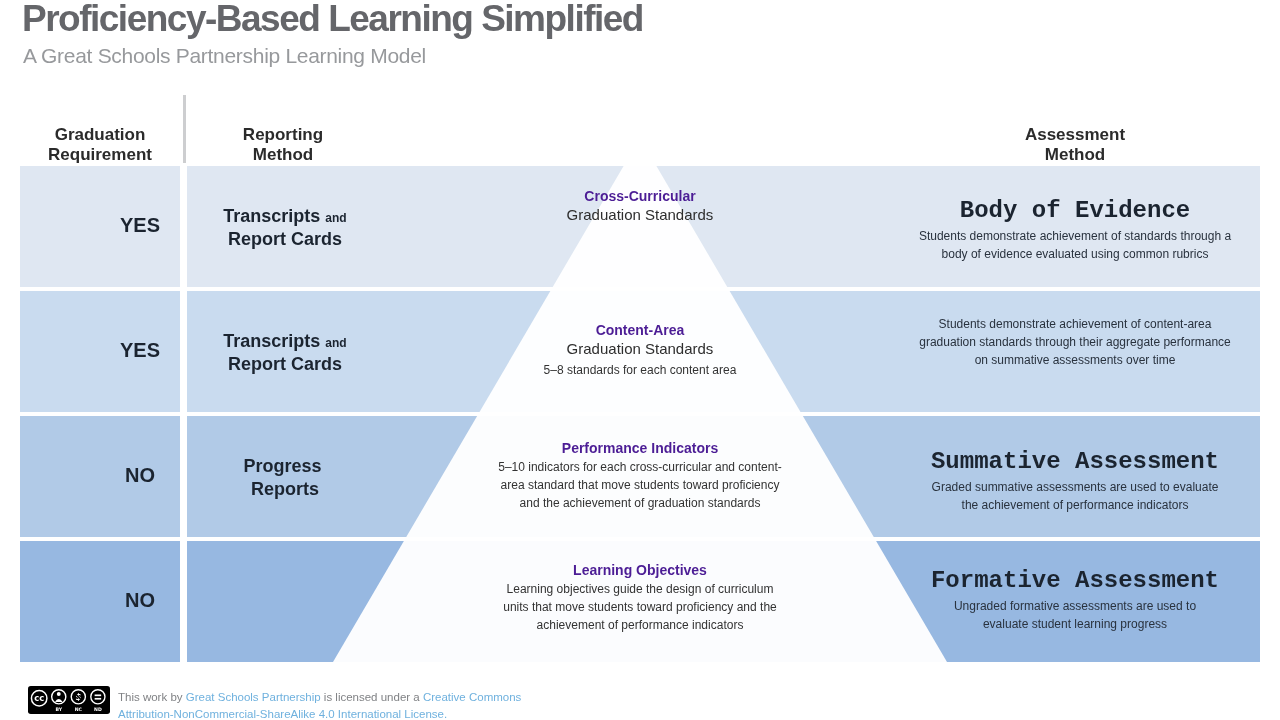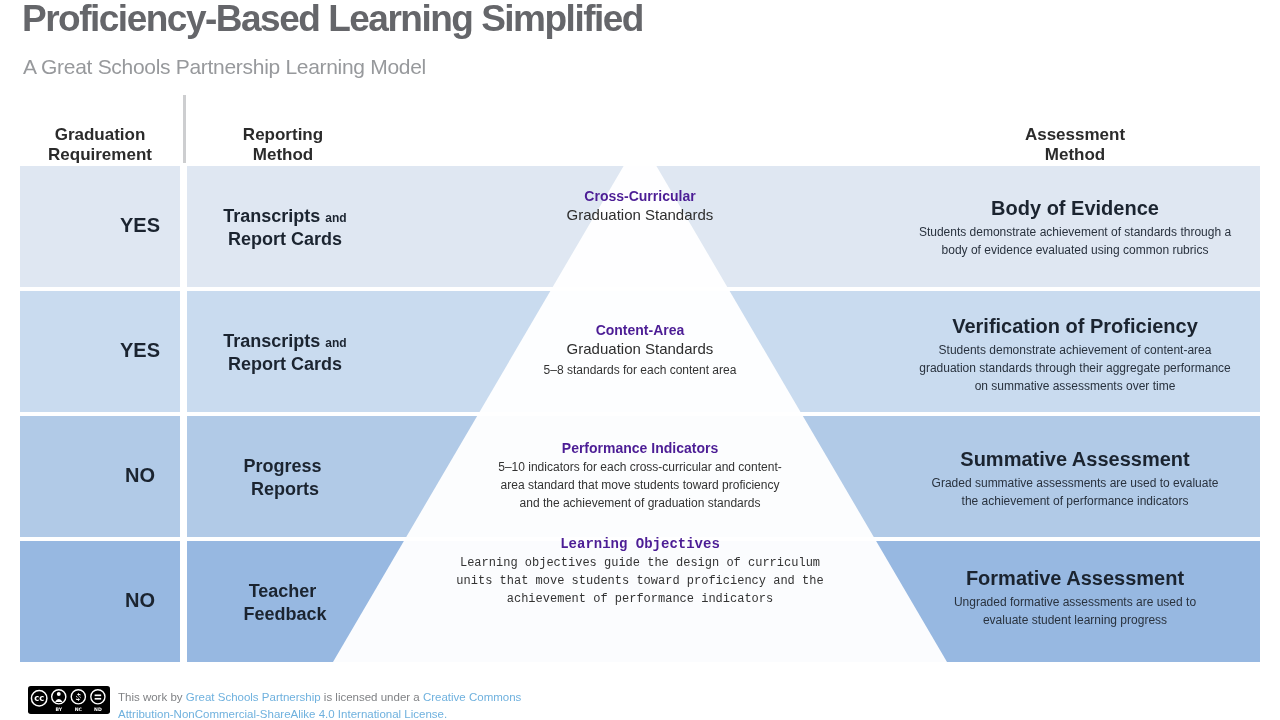--- a/index.html
+++ b/index.html
@@ -6,21 +6,21 @@
   #canvas{
     position:relative;width:1280px;height:720px;overflow:hidden;background:#ffffff;
     font-family:"Liberation Sans", sans-serif;
     border-radius:9px;
   }
   .abs{position:absolute;}
   .pre{white-space:pre-line;}
 
   
   .page-title{left:22px;top:-2px;font-size:37px;font-weight:bold;color:#65666a;letter-spacing:-1.5px;}
-  .page-subtitle{left:23px;top:55px;font-size:21px;color:#97999c;letter-spacing:-0.3px;}
+  .page-subtitle{left:23px;top:44px;font-size:21px;color:#97999c;letter-spacing:-0.3px;}
 
   
   .col-header{top:105px;font-size:17px;font-weight:bold;color:#2b2b2b;text-align:center;line-height:1.2;z-index:4;margin-top:20px;}
   .hdr-grad{left:20px;width:160px;}
   .hdr-rep{left:198px;width:170px;}
   .hdr-assess{left:895px;width:360px;}
   .hdr-divider{left:183px;top:95px;width:3px;height:68px;background:#cdced0;}
 
   
   .band{left:20px;width:1240px;height:121px;z-index:1;}
@@ -36,24 +36,24 @@
   .grad-1{top:214px;} .grad-2{top:339px;} .grad-3{top:464px;} .grad-4{top:589px;}
 
   .rep-cell{left:175px;width:220px;text-align:center;font-size:18px;font-weight:bold;color:#1b2430;line-height:1.3;}
   .rep-1{top:205px;} .rep-2{top:330px;} .rep-3{top:455px;} .rep-4{top:580px;}
   .conj{font-size:12px;margin-left:5px;text-align:right;}
 
   .pyr-cell{left:440px;width:400px;text-align:center;color:#232323;}
   .pyr-title{font-size:14px;font-weight:bold;margin-bottom:2px;color:#4c1d95;}
   .pyr-sub{font-size:15px;margin-bottom:4px;color:#2e2e2e;}
   .pyr-detail{font-size:12px;line-height:1.5;color:#333;}
-  .pyr-1{top:188px;} .pyr-2{top:322px;} .pyr-3{top:440px;} .pyr-4{top:536px;font-family:Liberation Mono, monospace;}
+  .pyr-1{top:188px;} .pyr-2{top:322px;} .pyr-3{top:440px;} .pyr-4{top:562px;}
 
   .assess-cell{left:885px;width:380px;text-align:center;color:#1b2430;}
-  .assess-title{font-size:20px;font-weight:bold;margin-bottom:3px;}
+  .assess-title{font-size:24px;font-weight:bold;margin-bottom:3px;font-family:Liberation Mono, monospace;}
   .assess-detail{font-size:12px;line-height:1.5;color:#29323e;}
   .as-1{top:197px;} .as-2{top:315px;} .as-3{top:448px;} .as-4{top:567px;}
 
   
   .footer-text{left:118px;top:689px;width:430px;font-size:11.5px;line-height:1.45;color:#808285;z-index:4;}
   .footer-link{color:#6fb1de;text-decoration:none;cursor:pointer;}
   .cc-badge{left:28px;top:686px;width:82px;height:30px;z-index:4;}
 </style>
 </head>
 <body>
@@ -82,21 +82,20 @@
   </svg>
 
   <div class="abs cell-text grad-cell grad-1">YES</div>
   <div class="abs cell-text grad-cell grad-2">YES</div>
   <div class="abs cell-text grad-cell grad-3">NO</div>
   <div class="abs cell-text grad-cell grad-4">NO</div>
 
   <div class="abs cell-text rep-cell rep-1"><span>Transcripts</span><span class="conj">and</span><br><span>Report Cards</span></div>
   <div class="abs cell-text rep-cell rep-2"><span>Transcripts</span><span class="conj">and</span><br><span>Report Cards</span></div>
   <div class="abs cell-text rep-cell rep-3"><span>Progress</span><span class="conj"></span><br><span>Reports</span></div>
-  <div class="abs cell-text rep-cell rep-4"><span>Teacher</span><span class="conj"></span><br><span>Feedback</span></div>
 
   <div class="abs cell-text pyr-cell pyr-1">
     <div class="pyr-title">Cross-Curricular</div>
     <div class="pyr-sub">Graduation Standards</div>
   </div>
   <div class="abs cell-text pyr-cell pyr-2">
     <div class="pyr-title">Content-Area</div>
     <div class="pyr-sub">Graduation Standards</div>
     <div class="pyr-detail pre">5–8 standards for each content area</div>
   </div>
@@ -112,21 +111,20 @@
 units that move students toward proficiency and the
 achievement of performance indicators</div>
   </div>
 
   <div class="abs cell-text assess-cell as-1">
     <div class="assess-title">Body of Evidence</div>
     <div class="assess-detail pre">Students demonstrate achievement of standards through a
 body of evidence evaluated using common rubrics</div>
   </div>
   <div class="abs cell-text assess-cell as-2">
-    <div class="assess-title">Verification of Proficiency</div>
     <div class="assess-detail pre">Students demonstrate achievement of content-area
 graduation standards through their aggregate performance
 on summative assessments over time</div>
   </div>
   <div class="abs cell-text assess-cell as-3">
     <div class="assess-title">Summative Assessment</div>
     <div class="assess-detail pre">Graded summative assessments are used to evaluate
 the achievement of performance indicators</div>
   </div>
   <div class="abs cell-text assess-cell as-4">

